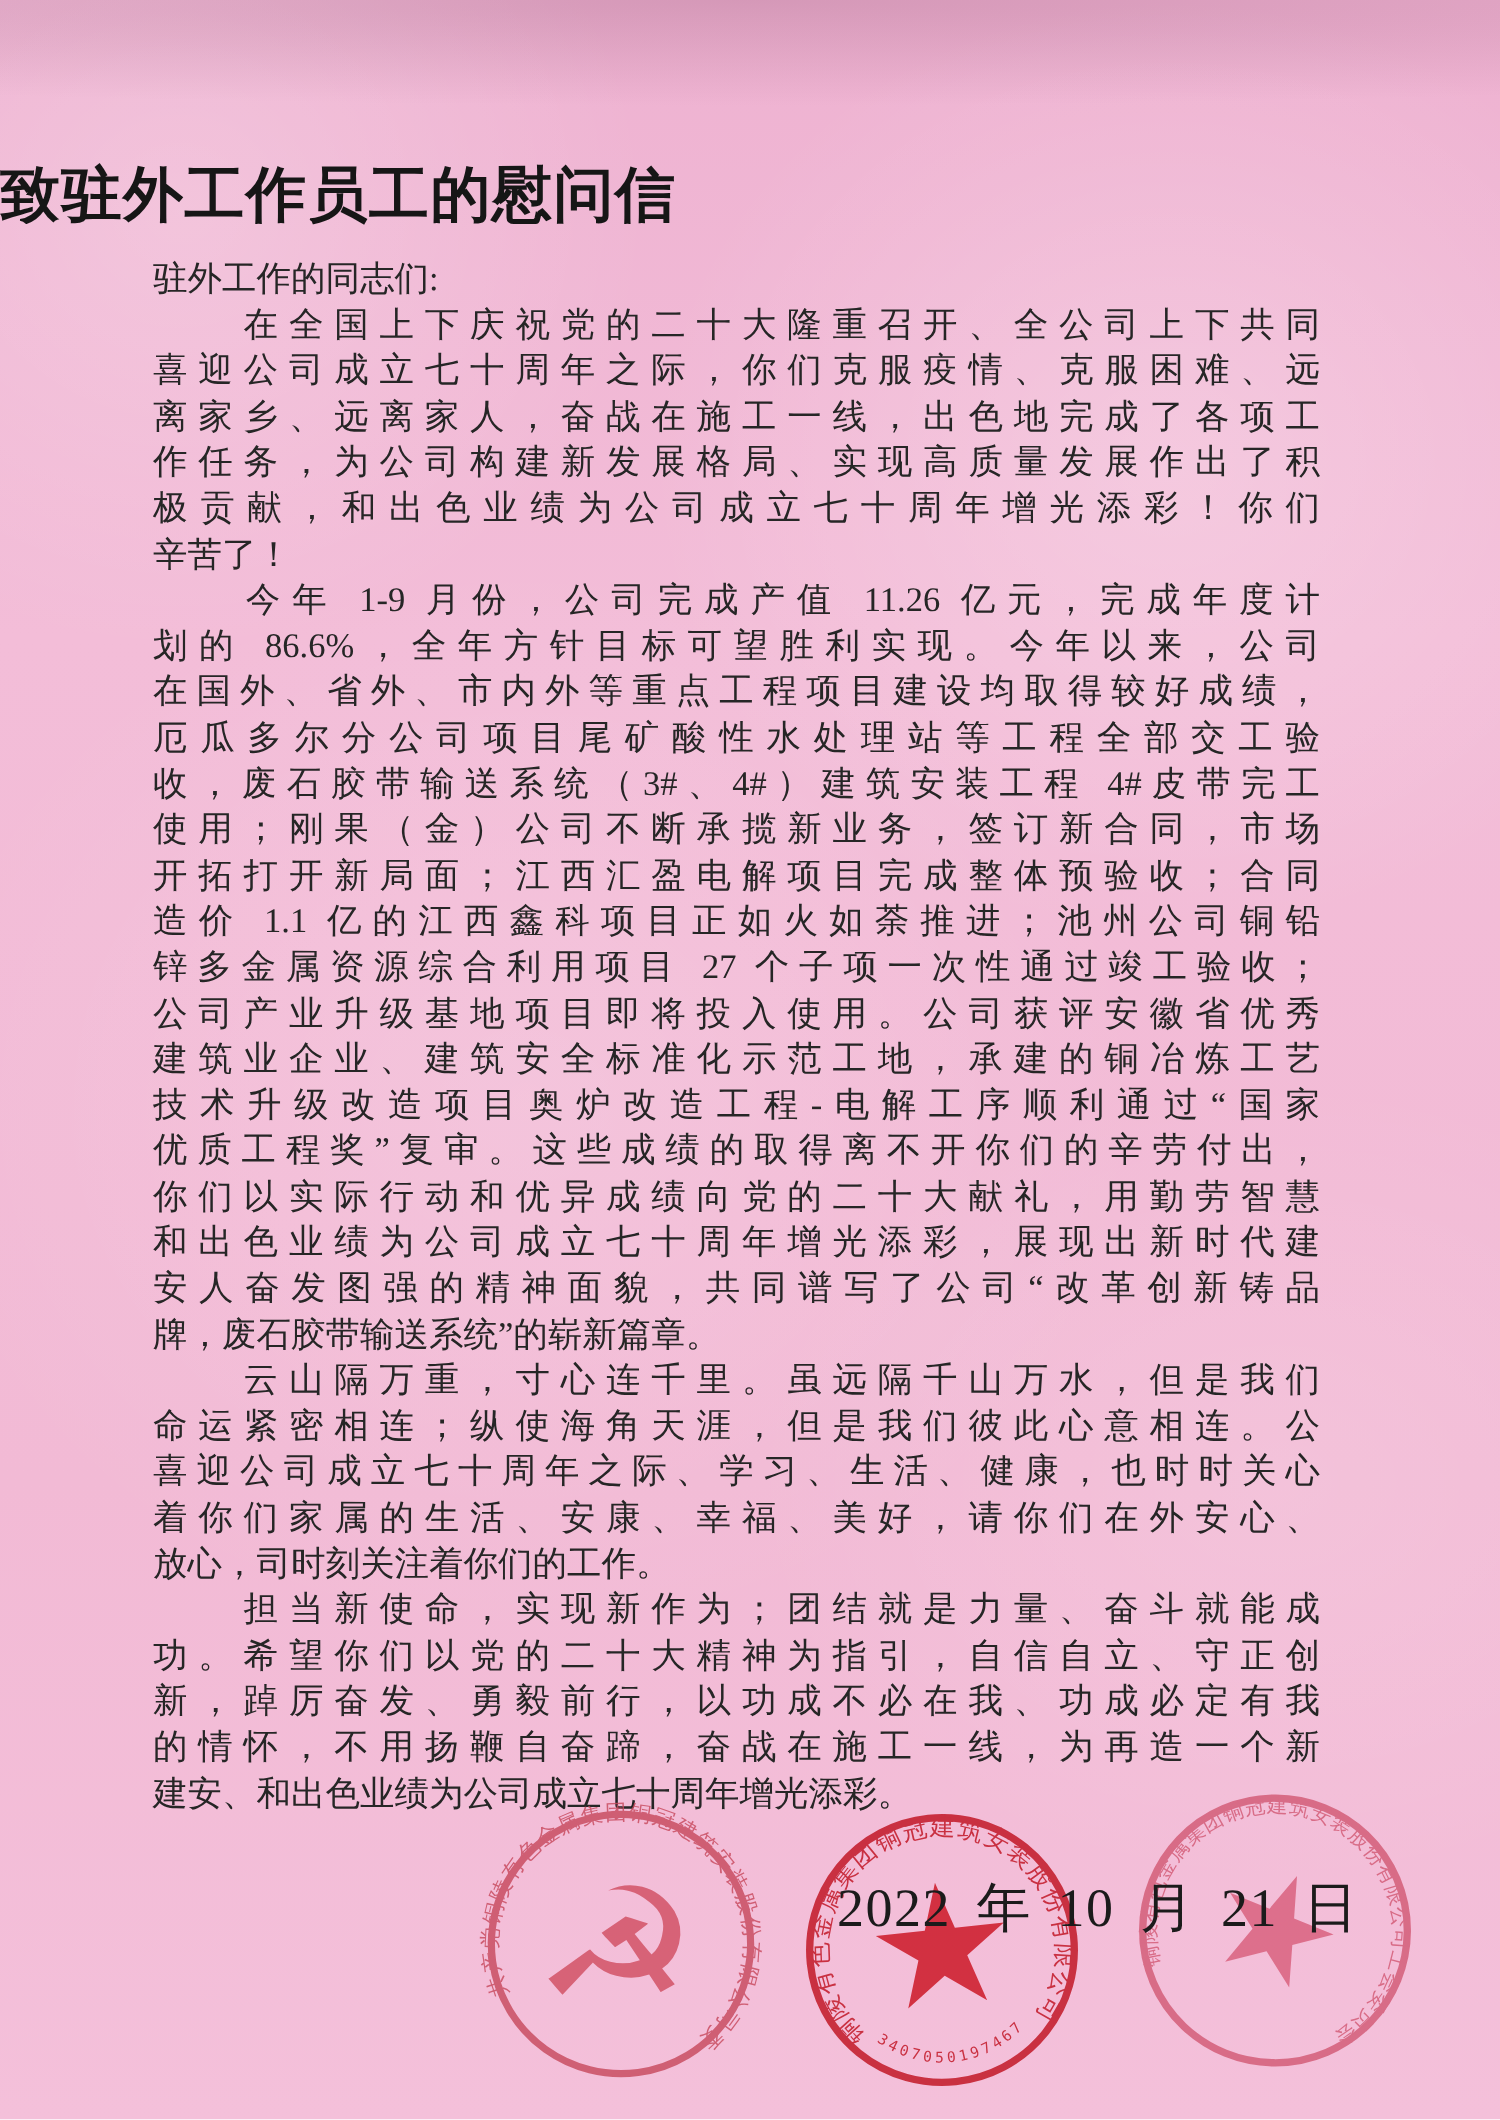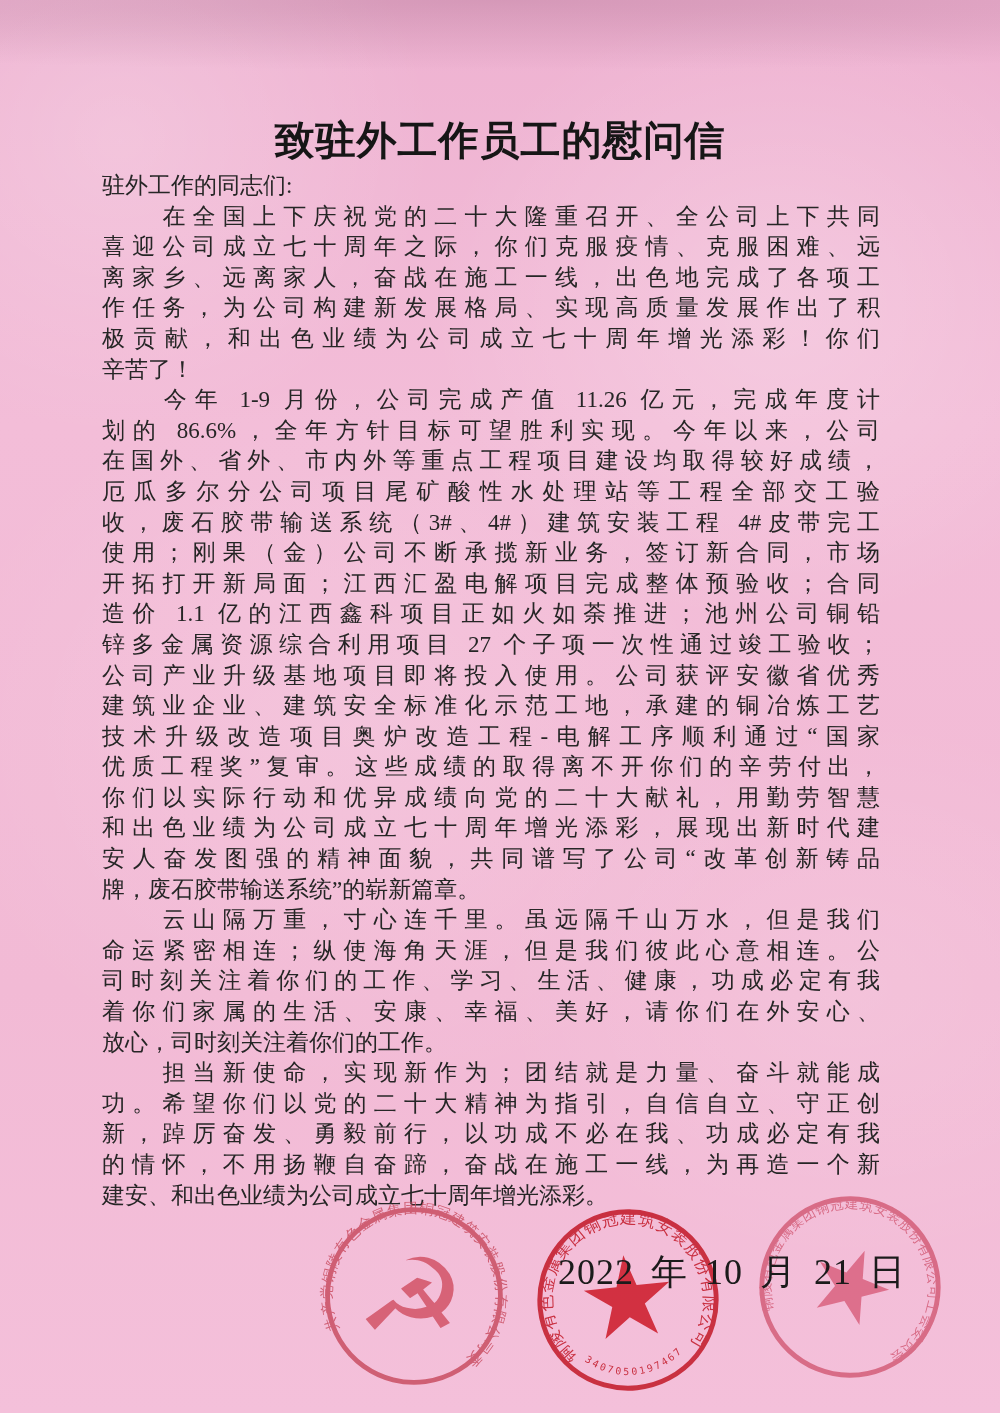--- a/index.html
+++ b/index.html
@@ -14,22 +14,21 @@
       radial-gradient(50% 32% at 78% 22%, rgba(255,255,255,0.22), rgba(255,255,255,0) 70%),
       radial-gradient(65% 40% at 35% 52%, rgba(255,255,255,0.13), rgba(255,255,255,0) 65%),
       radial-gradient(55% 30% at 85% 70%, rgba(255,255,255,0.12), rgba(255,255,255,0) 65%),
       linear-gradient(180deg, #eeb2d1 0%, #f3bdd8 30%, #f2bad5 70%, #f4c0da 100%);
     font-family: "Liberation Serif", "DejaVu Serif", serif;
     color: #262626;
   }
   .title {
     position: absolute;
     top: 102px; left: 0; right: 0;
-    margin: 11px;
-    text-align: center;
+    margin: 0;
     font-family: "Liberation Sans", "DejaVu Sans", sans-serif;
     font-weight: bold;
     font-size: 40px;
     letter-spacing: 1px;
     color: #161616;
   }
   .body-text {
     position: absolute;
     top: 171px; left: 102px;
     width: 778px;
@@ -105,21 +104,21 @@
           <div class="line">技术升级改造项目奥炉改造工程-电解工序顺利通过“国家</div>
           <div class="line">优质工程奖”复审。这些成绩的取得离不开你们的辛劳付出，</div>
           <div class="line">你们以实际行动和优异成绩向党的二十大献礼，用勤劳智慧</div>
           <div class="line">和出色业绩为公司成立七十周年增光添彩，展现出新时代建</div>
           <div class="line">安人奋发图强的精神面貌，共同谱写了公司“改革创新铸品</div>
           <div class="line pl">牌，废石胶带输送系统”的崭新篇章。</div>
         </div>
         <div class="para">
           <div class="line">　　云山隔万重，寸心连千里。虽远隔千山万水，但是我们</div>
           <div class="line">命运紧密相连；纵使海角天涯，但是我们彼此心意相连。公</div>
-          <div class="line">司时刻关注着你们的工作、学习、生活、健康，功成必定有我</div>
+          <div class="line">喜迎公司成立七十周年之际、学习、生活、健康，也时时关心</div>
           <div class="line">着你们家属的生活、安康、幸福、美好，请你们在外安心、</div>
           <div class="line pl">放心，司时刻关注着你们的工作。</div>
         </div>
         <div class="para">
           <div class="line">　　担当新使命，实现新作为；团结就是力量、奋斗就能成</div>
           <div class="line">功。希望你们以党的二十大精神为指引，自信自立、守正创</div>
           <div class="line">新，踔厉奋发、勇毅前行，以功成不必在我、功成必定有我</div>
           <div class="line">的情怀，不用扬鞭自奋蹄，奋战在施工一线，为再造一个新</div>
           <div class="line pl">建安、和出色业绩为公司成立七十周年增光添彩。</div>
         </div>

